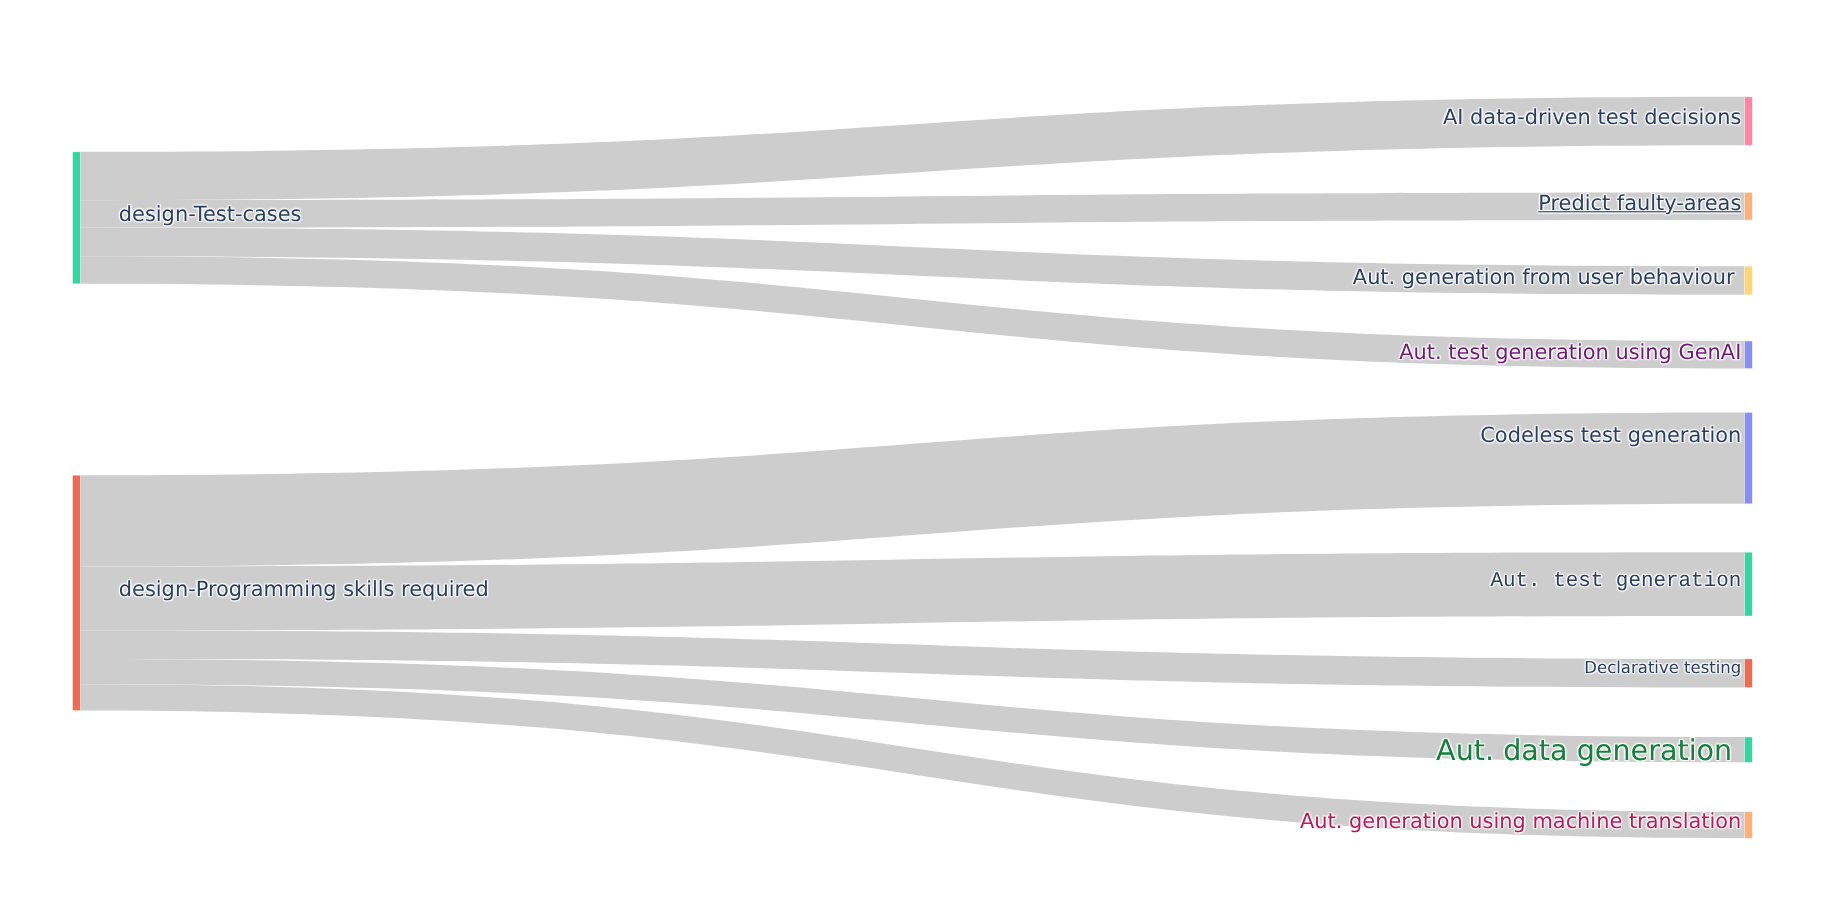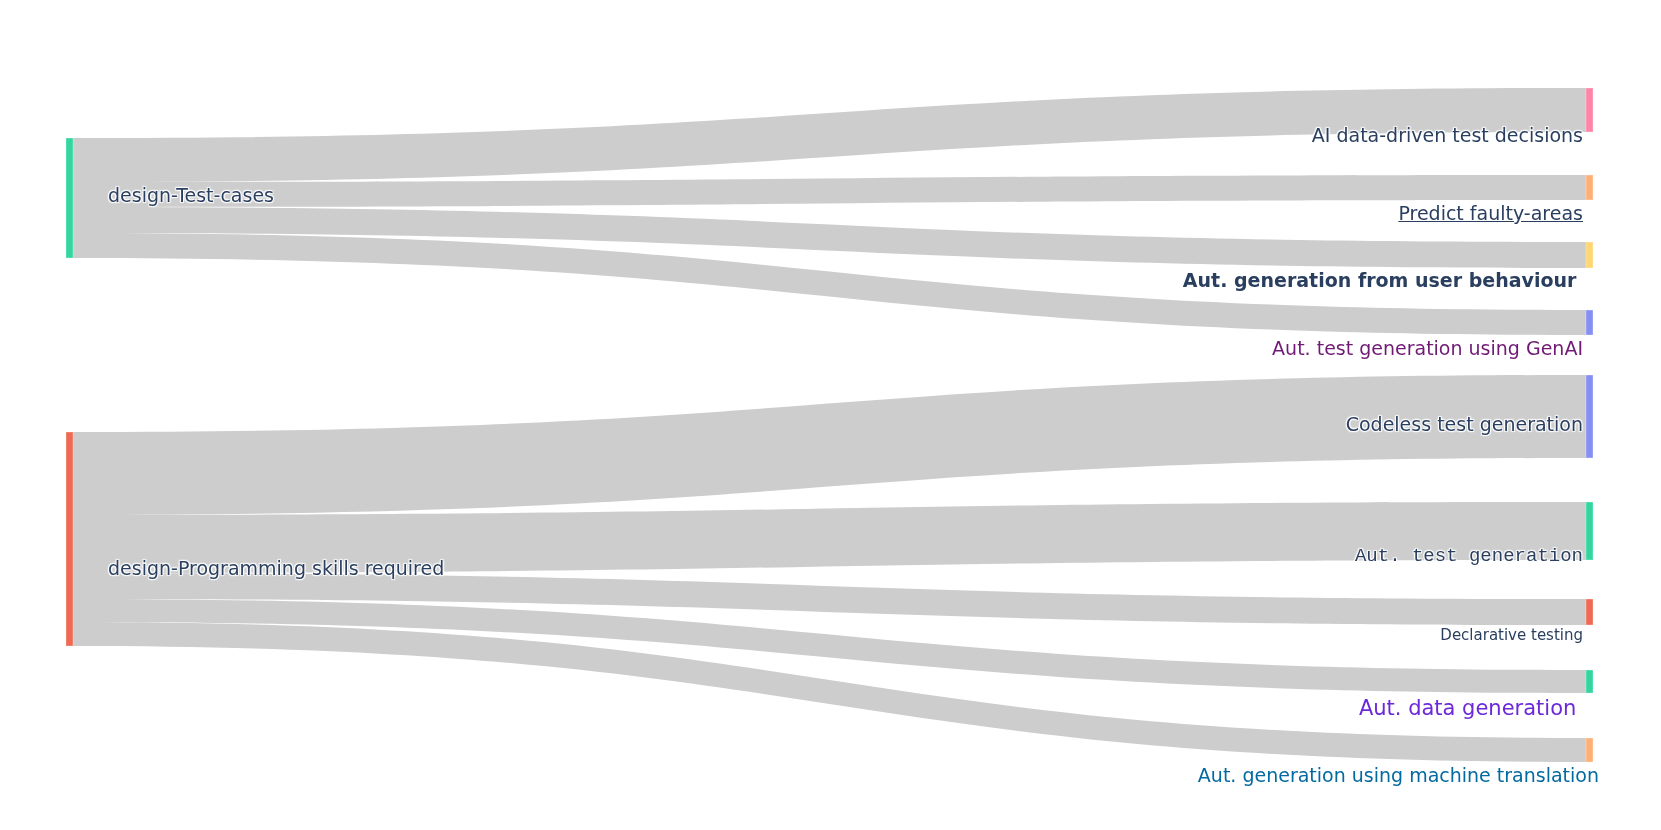--- a/index.html
+++ b/index.html
@@ -28,21 +28,21 @@
     white-space: pre;
     text-shadow:
       -1px -1px 1px rgba(255,255,255,0.9),
        1px -1px 1px rgba(255,255,255,0.9),
       -1px  1px 1px rgba(255,255,255,0.9),
        1px  1px 1px rgba(255,255,255,0.9),
        0    0   3px rgba(255,255,255,0.9);
     pointer-events: none;
   }
   .node-label.left  { text-align: left; padding-left: 32px; }
-  .node-label.right { text-align: right; margin-top: 28px; }
+  .node-label.right { text-align: right; }
   .sankey-link { fill: #cdcdcd; stroke: none; }
   .sankey-node { stroke: rgba(255,255,255,0.6); stroke-width: 0.5; cursor: move; }
 </style>
 </head>
 <body>
 
 <div id="sankey-stage">
   <svg id="sankey-svg" width="1661" height="830" viewBox="0 0 1661 830">
     <g id="links-layer">
         <path d="M73,138 C829.5,138 829.5,88 1586,88 L1586,132 C829.5,132 829.5,182 73,182 Z" class="sankey-link" fill="#cdcdcd"></path>
@@ -64,24 +64,24 @@
         <rect x="1586" y="310" width="7" height="25" fill="#8590f2" class="sankey-node"></rect>
         <rect x="1586" y="375" width="7" height="83" fill="#8590f2" class="sankey-node"></rect>
         <rect x="1586" y="502" width="7" height="58" fill="#33d6a0" class="sankey-node"></rect>
         <rect x="1586" y="599" width="7" height="26" fill="#ee6a52" class="sankey-node"></rect>
         <rect x="1586" y="670" width="7" height="23" fill="#33d6a0" class="sankey-node"></rect>
         <rect x="1586" y="738" width="7" height="24" fill="#ffb077" class="sankey-node"></rect>
       </g>
   </svg>
   <div id="labels-layer">
       <div class="node-label left" style="font-size: 19px; color: rgb(42, 63, 95); top: 186px; left: 76px;">design-Test-cases</div>
-      <div class="node-label left" style="font-size: 19px; color: rgb(42, 63, 95); top: 527px; left: 76px; margin-top: 32px;">design-Programming skills required</div>
+      <div class="node-label left" style="font-size: 19px; color: rgb(42, 63, 95); top: 527px; left: 76px;">design-Programming skills required</div>
       <div class="node-label right" style="font-size: 19px; color: rgb(42, 63, 95); top: 98px; right: 78px;">AI data-driven test decisions</div>
       <div class="node-label right" style="font-size: 19px; color: rgb(42, 63, 95); top: 176px; right: 78px; text-decoration: underline;">Predict faulty-areas</div>
-      <div class="node-label right" style="font-size: 19px; color: rgb(42, 63, 95); top: 243px; right: 78px; font-weight: bold;">Aut. generation from user behaviour </div>
+      <div class="node-label right" style="font-size: 19px; color: rgb(42, 63, 95); top: 243px; right: 78px;">Aut. generation from user behaviour </div>
       <div class="node-label right" style="font-size: 19px; color: #701a75; top: 311px; right: 78px;">Aut. test generation using GenAI</div>
       <div class="node-label right" style="font-size: 19px; color: rgb(42, 63, 95); top: 387px; right: 78px;">Codeless test generation</div>
       <div class="node-label right" style="font-size: 19px; color: rgb(42, 63, 95); top: 519px; right: 78px; font-family: Liberation Mono, monospace;">Aut. test generation</div>
       <div class="node-label right" style="font-size: 15px; color: rgb(42, 63, 95); top: 600px; right: 78px;">Declarative testing</div>
-      <div class="node-label right" style="font-size: 21px; color: #6d28d9; top: 670px; right: 78px;">Aut. data generation </div>
-      <div class="node-label right" style="font-size: 19px; color: #0369a1; top: 738px; right: 62px;">Aut. generation using machine translation</div>
+      <div class="node-label right" style="font-size: 26px; color: #15803d; top: 670px; right: 78px;">Aut. data generation </div>
+      <div class="node-label right" style="font-size: 19px; color: #be185d; top: 738px; right: 78px;">Aut. generation using machine translation</div>
     </div>
 </div>
 
 </body></html>

